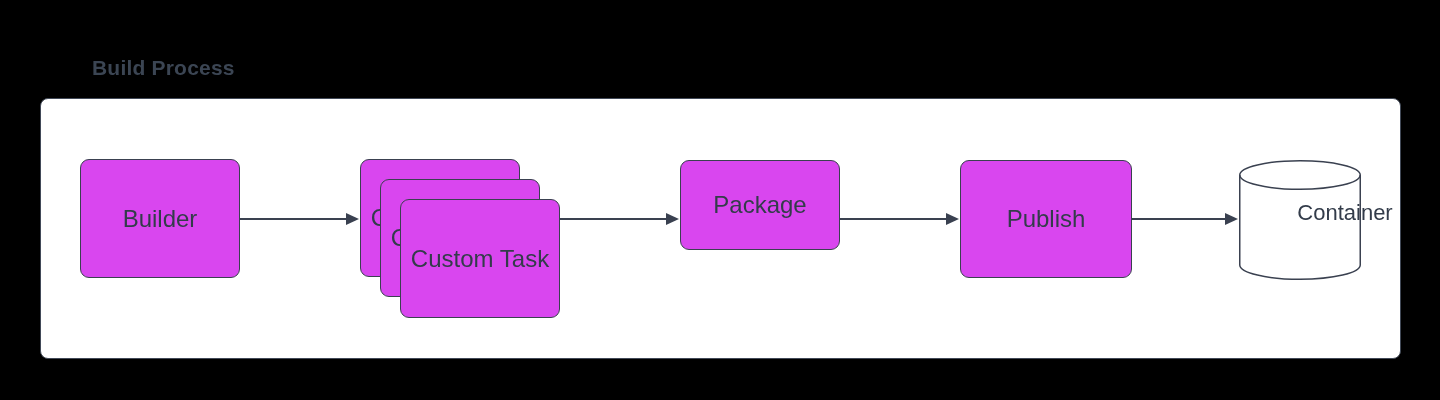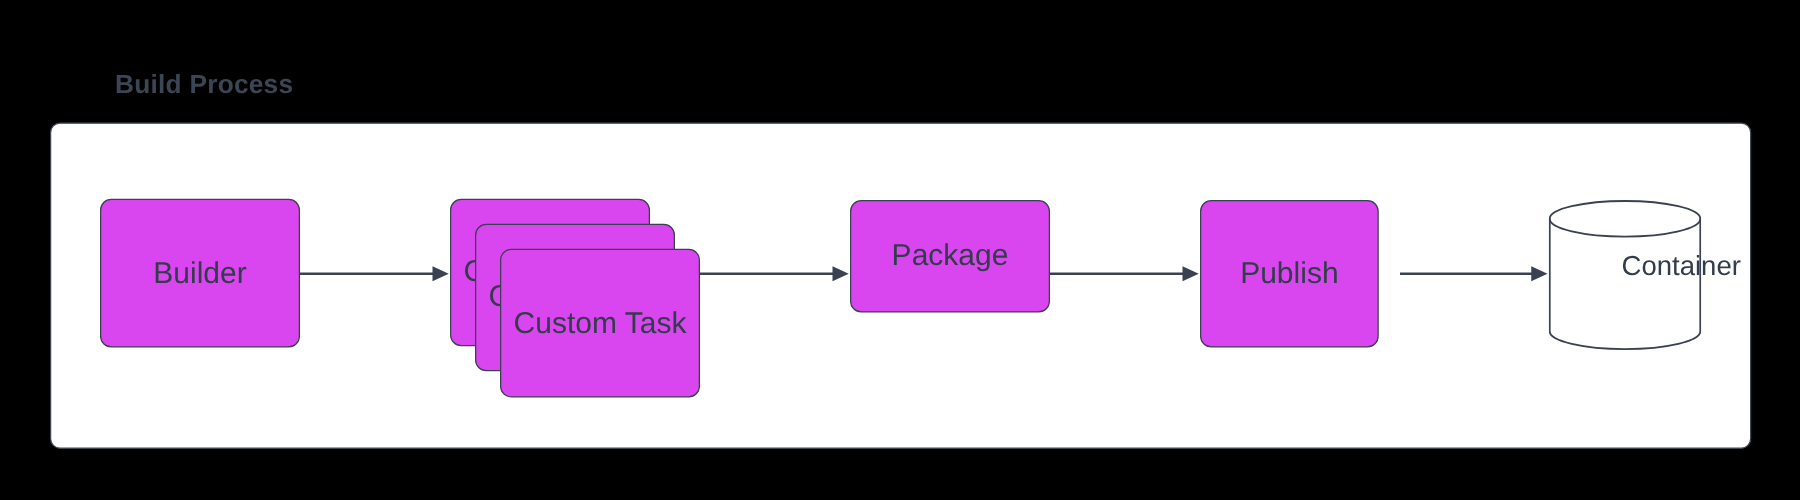--- a/index.html
+++ b/index.html
@@ -45,21 +45,21 @@
     color: #333c4a;
     z-index: 2;
     text-align: center;
   }
   .node-builder   { left: 80px;  top: 159px; width: 160px; height: 119px; }
   .card-back      { left: 360px; top: 159px; width: 160px; height: 118px; }
   .card-middle    { left: 380px; top: 179px; width: 160px; height: 118px; }
   .card-front     { left: 400px; top: 199px; width: 160px; height: 119px; z-index: 4; }
   .card-middle    { z-index: 3; }
   .node-package   { left: 680px; top: 160px; width: 160px; height: 90px; }
-  .node-publish   { left: 960px; top: 160px; width: 143px; height: 118px; }
+  .node-publish   { left: 960px; top: 160px; width: 172px; height: 118px; }
   .node label, .node .lbl { pointer-events: none; }
   .edge { position: absolute; z-index: 1; }
   .edge-line {
     position: absolute;
     top: 218px;
     height: 2px;
     background: #3a4150;
   }
   .edge-head {
     position: absolute;

